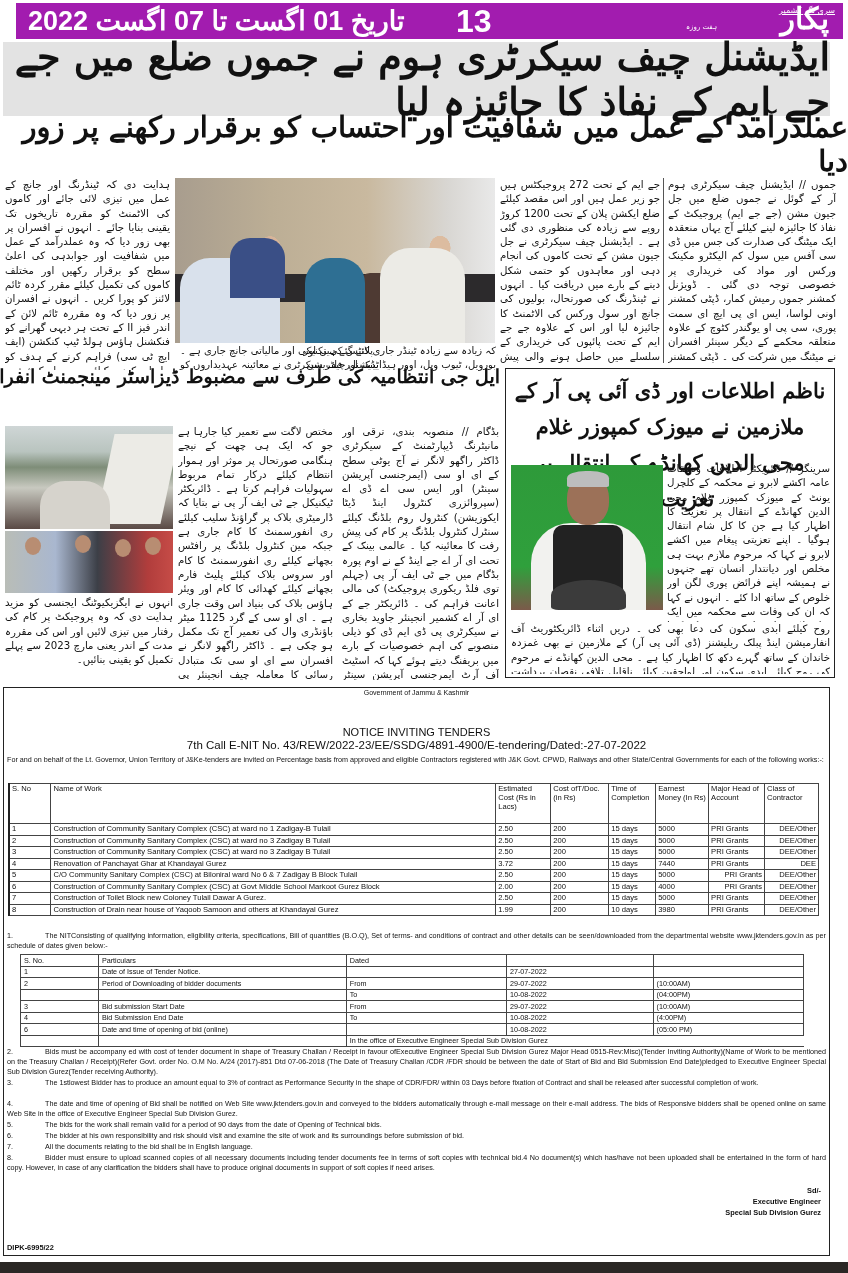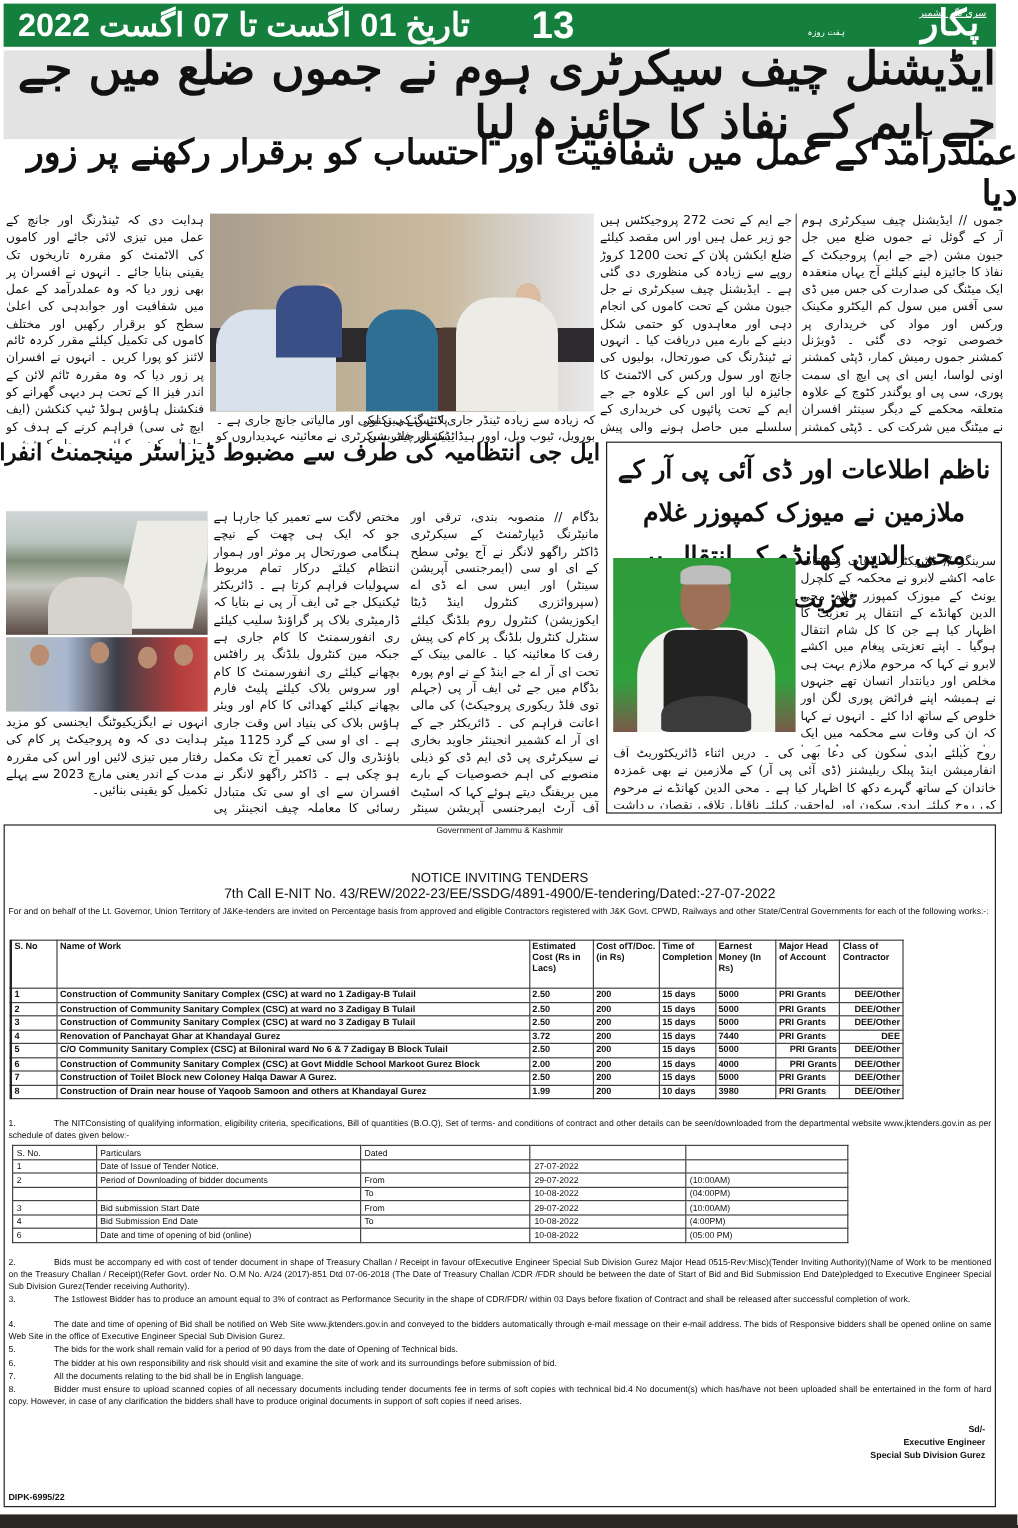--- a/index.html
+++ b/index.html
@@ -1,20 +1,20 @@
 <!DOCTYPE html>
 <html><head>
 <meta charset="utf-8">
 <style>
   * { box-sizing: border-box; margin: 0; padding: 0; }
   html, body { width: 848px; height: 1273px; background: #ffffff; overflow: hidden; }
   body { position: relative; font-family: "DejaVu Sans", sans-serif; color: #111; }
 
   
-  .masthead { position: absolute; left: 3px; top: 3px; width: 827px; height: 36px; background: #15803d; color: #fff; }
+  .masthead { position: absolute; left: 16px; top: 3px; width: 827px; height: 36px; background: #a21caf; color: #fff; }
   .mh-date { position: absolute; left: 12px; top: 2px; font-family: "Liberation Sans", sans-serif; font-weight: bold; font-size: 27px; letter-spacing: 0.5px; direction: rtl; unicode-bidi: plaintext; white-space: nowrap; }
   .mh-page { position: absolute; left: 440px; top: 0px; font-family: "Liberation Sans", sans-serif; font-weight: bold; font-size: 32px; }
   .mh-logo { position: absolute; right: 14px; top: -2px; font-family: "DejaVu Serif", serif; font-size: 30px; font-weight: bold; }
   .mh-sub1 { position: absolute; right: 8px; top: 3px; font-size: 8px; text-decoration: underline; }
   .mh-sub2 { position: absolute; right: 126px; top: 20px; font-size: 7px; }
 
   
   .headline-band { position: absolute; left: 3px; top: 42px; width: 827px; height: 74px; background: #e3e3e3; display:flex; align-items:center; justify-content:center; }
   .headline-band h1 { font-family: "DejaVu Serif", serif; font-size: 38px; font-weight: bold; direction: rtl; }
 
@@ -63,29 +63,29 @@
   .vrule { position: absolute; width: 1px; background: #555; }
 
   
   .tender { position: absolute; left: 3px; top: 687px; width: 827px; height: 569px; border: 1.3px solid #222; font-family: "Liberation Sans", sans-serif; color: #111; }
   .t-gov { position:absolute; left:0; right:0; top: 1px; text-align:center; font-size: 7px; }
   .t-office { position:absolute; left:0; right:0; top: 11px; text-align:center; font-size: 20px; font-weight: bold; letter-spacing: -0.2px; }
   .t-notice { position:absolute; left:0; right:0; top: 38px; text-align:center; font-size: 11px; }
   .t-call { position:absolute; left:0; right:0; top: 51px; text-align:center; font-size: 11.5px; }
   .t-intro { position:absolute; left: 3px; right: 3px; top: 67px; font-size: 7.2px; line-height: 10px; text-align: justify; }
 
-  table.works { position:absolute; left: 4px; top: 95px; width: 745px; border-collapse: collapse; font-size: 7.6px; border-left: 2.5px double #222; font-weight: bold; }
+  table.works { position:absolute; left: 4px; top: 95px; width: 811px; border-collapse: collapse; font-size: 7.6px; border-left: 2.5px double #222; }
   table.works td { border: 1px solid #444; padding: 0 2px; height: 11.5px; vertical-align: top; }
   table.works tr.hdr td { height: 40px; }
   table.works td.c { text-align: right; }
 
   .t-para { position:absolute; left: 3px; right: 3px; font-size: 7.2px; line-height: 10.2px; text-align: justify; }
   .t-para .num { display:inline-block; width: 38px; }
 
-  table.dates { position:absolute; left: 6px; top: 266px; width: 697px; border-collapse: collapse; font-size: 7.2px; border-radius: 23px; }
+  table.dates { position:absolute; left: 16px; top: 266px; width: 784px; border-collapse: collapse; font-size: 7.2px; border-radius: 23px; }
   table.dates td { border: 1px solid #444; padding: 0 3px; height: 11.5px; }
 
   .t-sign { position:absolute; right: 8px; text-align: right; font-size: 7.4px; font-weight: bold; line-height: 11px; }
   .t-dipk { position:absolute; left: 3px; bottom: 3px; font-size: 7.4px; font-weight: bold; }
 
   .footer-bar { position:absolute; left: 0; top: 1262px; width: 848px; height: 11px; background: #2a2725; }
 </style>
 </head>
 <body>
 
@@ -233,21 +233,21 @@
       <td>Construction of Community Sanitary Complex (CSC) at Govt Middle School Markoot Gurez Block</td>
       <td>2.00</td>
       <td>200</td>
       <td>15 days</td>
       <td>4000</td>
       <td class="c">PRI Grants</td>
       <td class="c">DEE/Other</td>
     </tr>
     <tr>
       <td>7</td>
-      <td>Construction of Toilet Block new Coloney Halqa Dawar A Gurez.</td>
+      <td>Construction of Toilet Block new Coloney Tulail Dawar A Gurez.</td>
       <td>2.50</td>
       <td>200</td>
       <td>15 days</td>
       <td>5000</td>
       <td>PRI Grants</td>
       <td class="c">DEE/Other</td>
     </tr>
     <tr>
       <td>8</td>
       <td>Construction of Drain near house of Yaqoob Samoon and others at Khandayal  Gurez</td>
@@ -316,20 +316,25 @@
       <td>10-08-2022</td>
       <td>(4:00PM)</td>
     </tr>
     <tr>
       <td>6</td>
       <td>Date and time of opening of bid (online)</td>
       <td></td>
       <td>10-08-2022</td>
       <td>(05:00 PM)</td>
     </tr>
+    <tr>
+      <td></td>
+      <td></td>
+      <td colspan="3" style="border-right:none;">In the office of Executive Engineer Special Sub Division Gurez</td>
+    </tr>
   </tbody>
     </table>
 
   <div class="t-para" style="top:359px;">
     <span class="num">2.</span><span>Bids must be accompany ed with cost of tender document in shape of Treasury Challan / Receipt in favour ofExecutive Engineer Special Sub Division Gurez Major Head 0515-Rev:Misc)(Tender Inviting Authority)(Name of Work to be mentioned on the Treasury Challan / Receipt)(Refer Govt. order No. O.M No. A/24 (2017)-851 Dtd 07-06-2018 (The Date of Treasury Challan /CDR /FDR should be between the date of Start of Bid and Bid Submission End Date)pledged to Executive Engineer Special Sub Division Gurez(Tender receiving Authority).</span>
   </div>
   <div class="t-para" style="top:390px;">
     <span class="num">3.</span><span>The 1stlowest Bidder has to produce an amount equal to 3% of contract as Performance Security in the shape of CDR/FDR/ within 03 Days before fixation of Contract and shall be released after successful completion of work.</span>
   </div>
   <div class="t-para" style="top:411px;">

